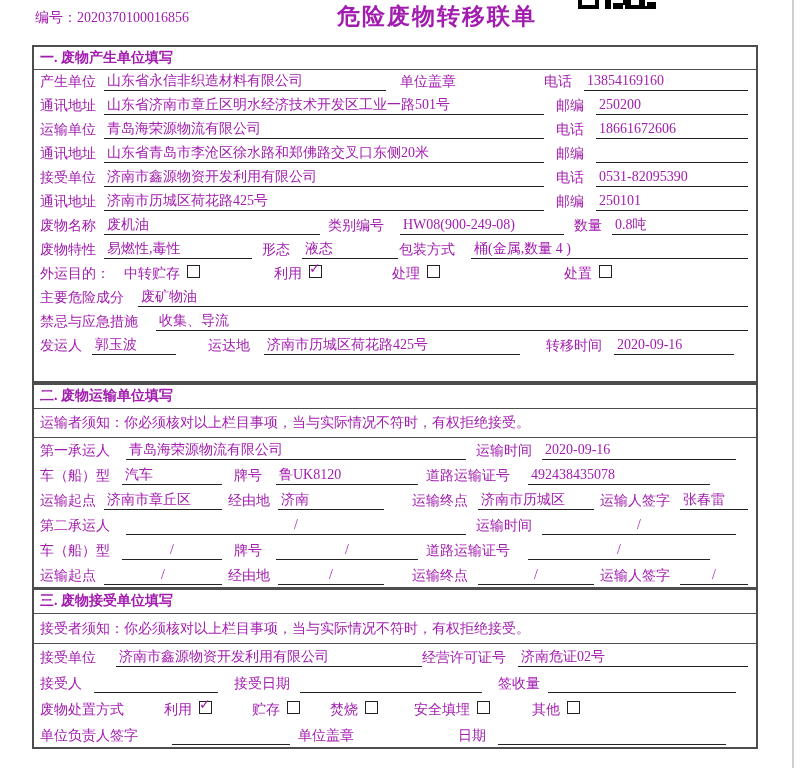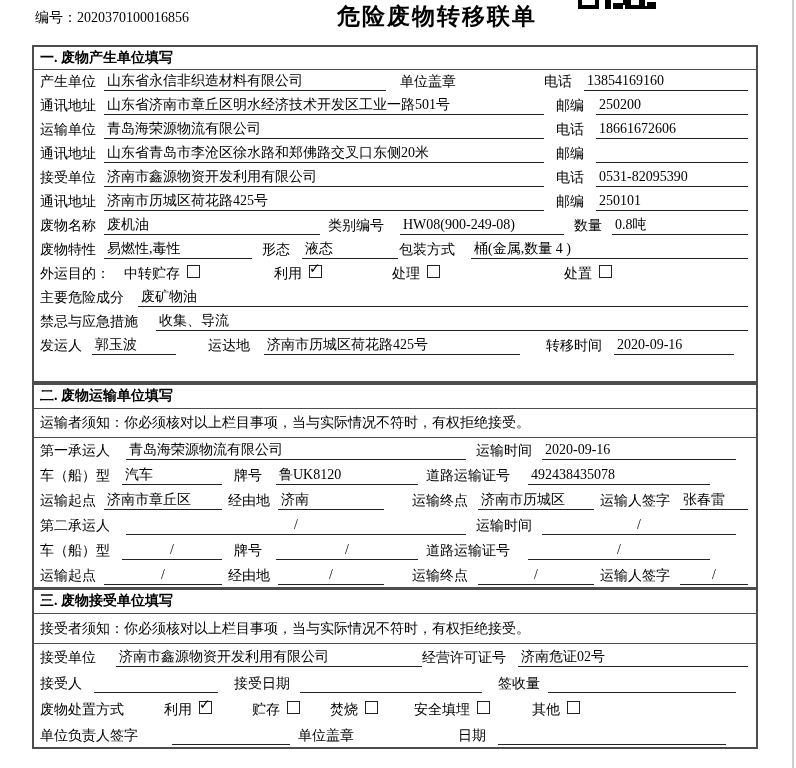--- a/index.html
+++ b/index.html
@@ -1,17 +1,17 @@
 <!DOCTYPE html>
 <html><head>
 <meta charset="utf-8">
 <style>
   html,body{margin:0;padding:0;background:#fff;}
   .page{position:relative;width:796px;height:768px;background:#ffffff;overflow:hidden;
-        font-family:"Liberation Serif","DejaVu Serif",serif;color:#000000;font-size:14px;}
+        font-family:"Liberation Serif","DejaVu Serif",serif;color:#a21caf;font-size:14px;}
   .num{position:absolute;top:9px;left:35px;white-space:nowrap;}
   .title{position:absolute;top:1px;left:437px;transform:translateX(-50%);
          font-size:23px;font-weight:bold;letter-spacing:2px;white-space:nowrap;}
   .qr{position:absolute;left:578px;top:0;width:78px;height:9px;}
   .edge{position:absolute;left:792px;top:0;width:2px;height:768px;background:#cfcfcf;}
   .box{position:absolute;left:32px;width:722px;border:2px solid #4d4d4d;background:#fff;}
   .s1{top:45px;height:334px;}
   .s2{top:383px;height:202px;}
   .s3{top:588px;height:157px;}
   .sec-h{height:22px;line-height:21px;font-weight:bold;padding-left:6px;

